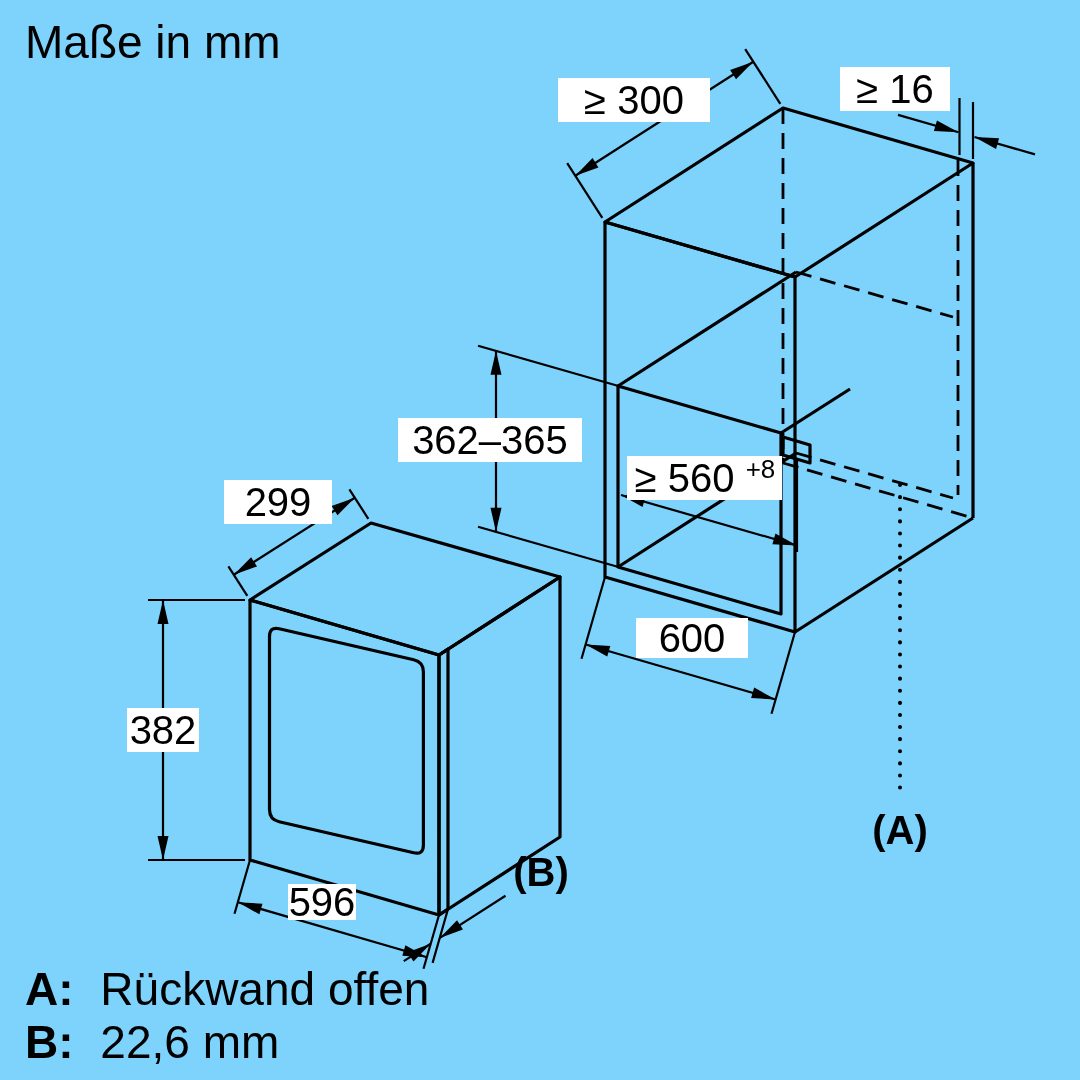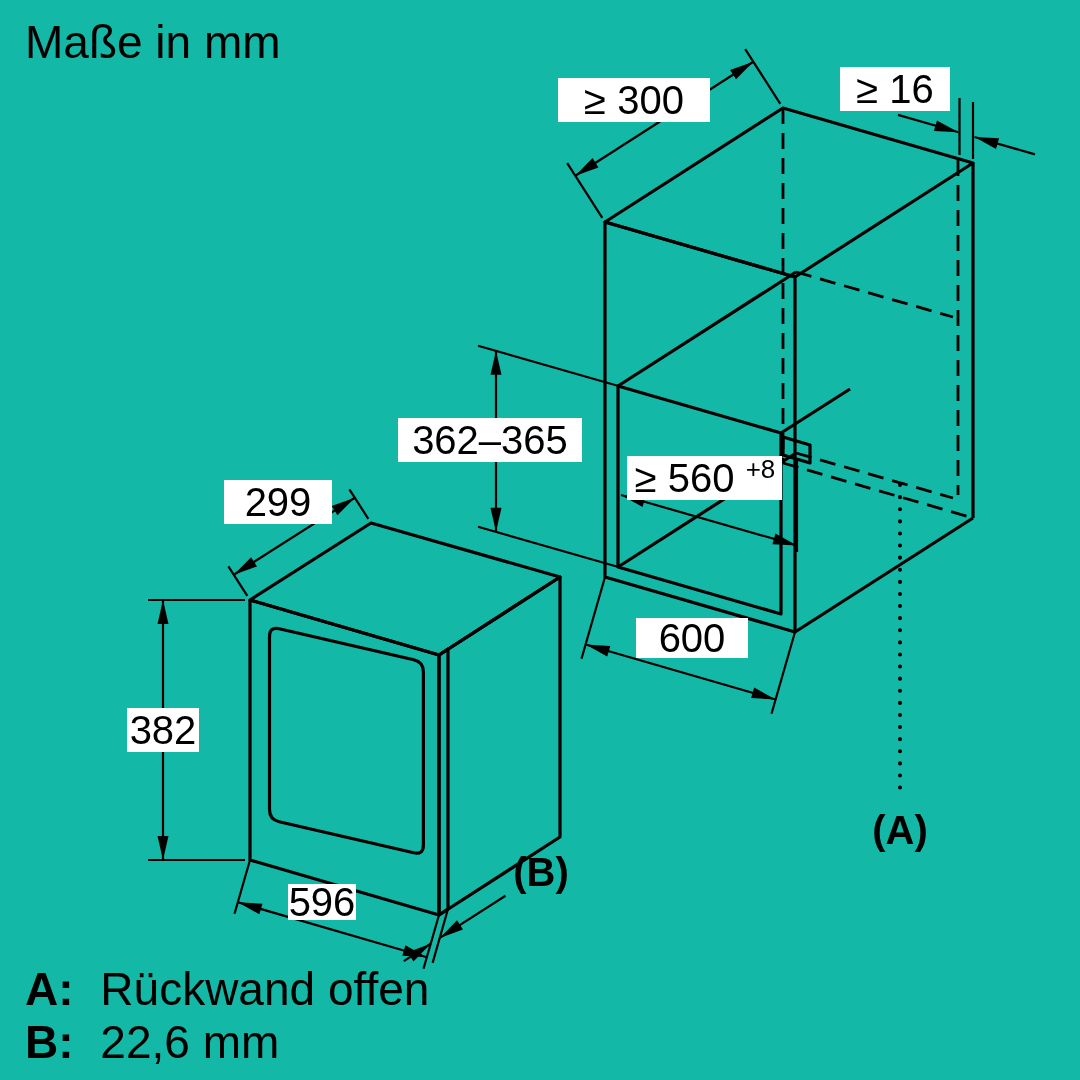--- a/index.html
+++ b/index.html
@@ -1,16 +1,16 @@
 <!DOCTYPE html>
 <html><head>
 <meta charset="utf-8">
 <style>
   html,body{margin:0;padding:0;background:#fff;}
-  .stage{position:relative;width:1080px;height:1080px;background:#14b8a6;overflow:hidden;}
+  .stage{position:relative;width:1080px;height:1080px;background:#7dd3fc;overflow:hidden;}
   svg{display:block;}
   text{font-family:"Liberation Sans","DejaVu Sans",sans-serif;font-size:40px;fill:#000;}
   .title{font-size:46px;}
   .legend-text{font-size:46px;}
   .bold{font-weight:bold;}
   .s path,.s line{fill:none;stroke:#000;stroke-width:3.2;stroke-linejoin:round;}
   .dash{stroke-dasharray:16 9;stroke-width:2.8 !important;}
   .dim line,.dim path{fill:none;stroke:#000;stroke-width:2.2;}
   .halo{fill:#fff;stroke:none;}
   .dot{fill:none;stroke:#000;stroke-width:4;stroke-linecap:round;stroke-dasharray:0.1 12;}

